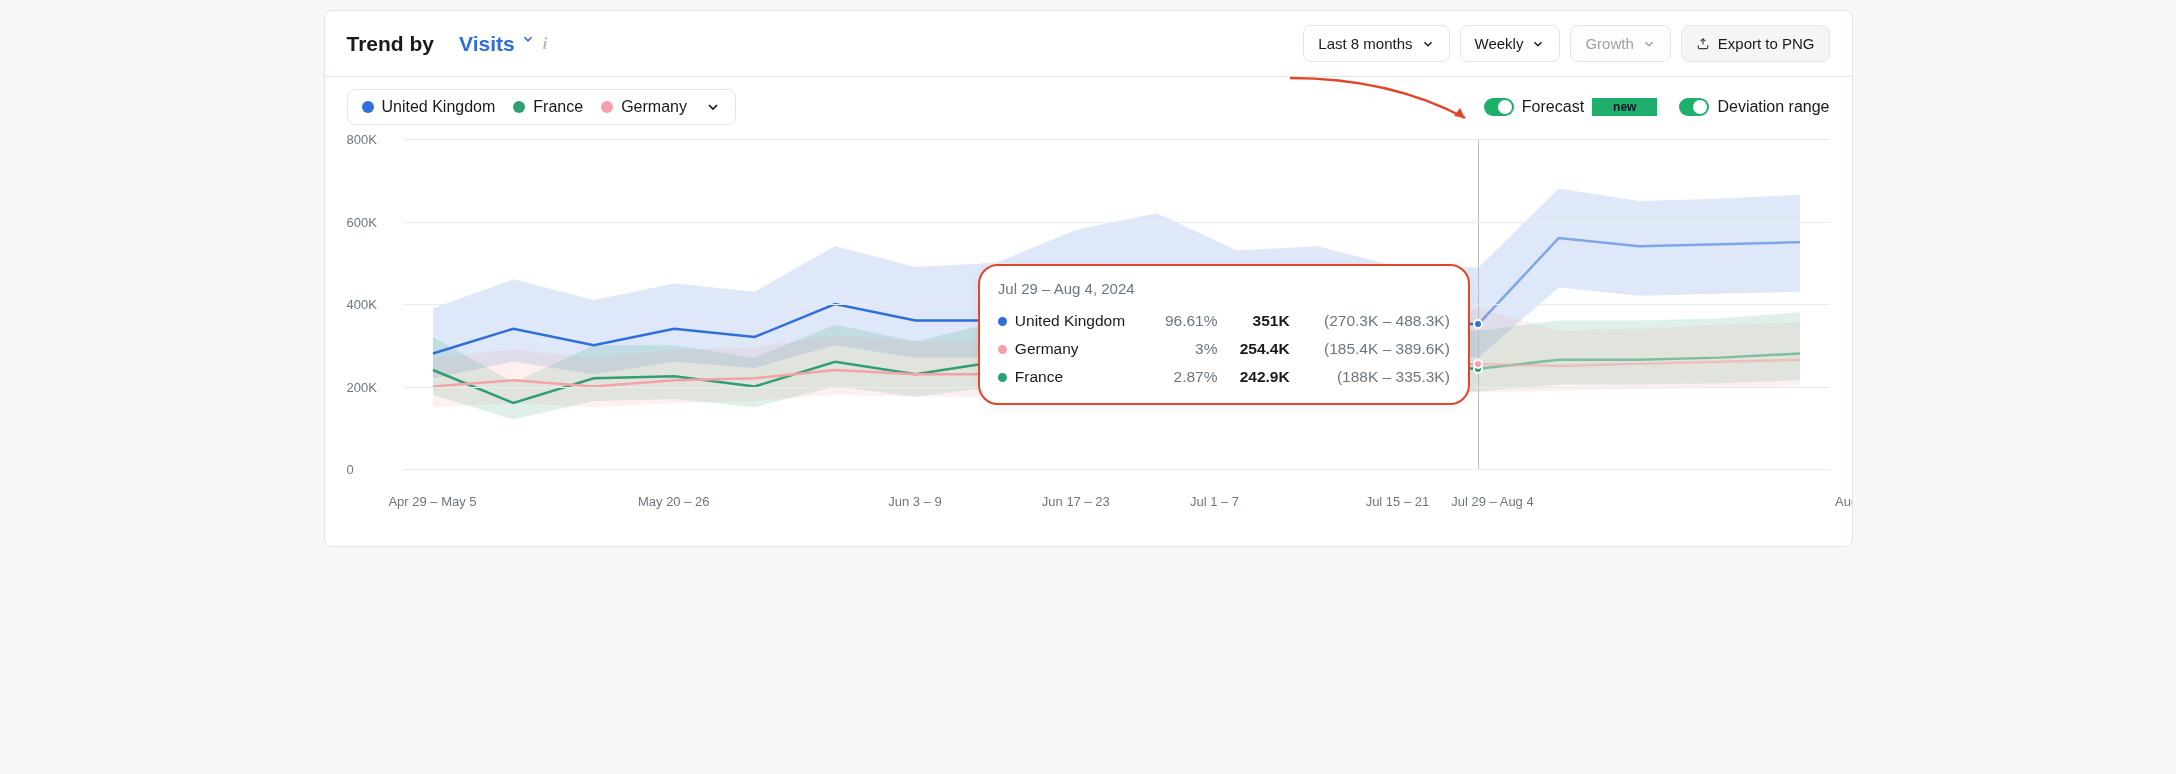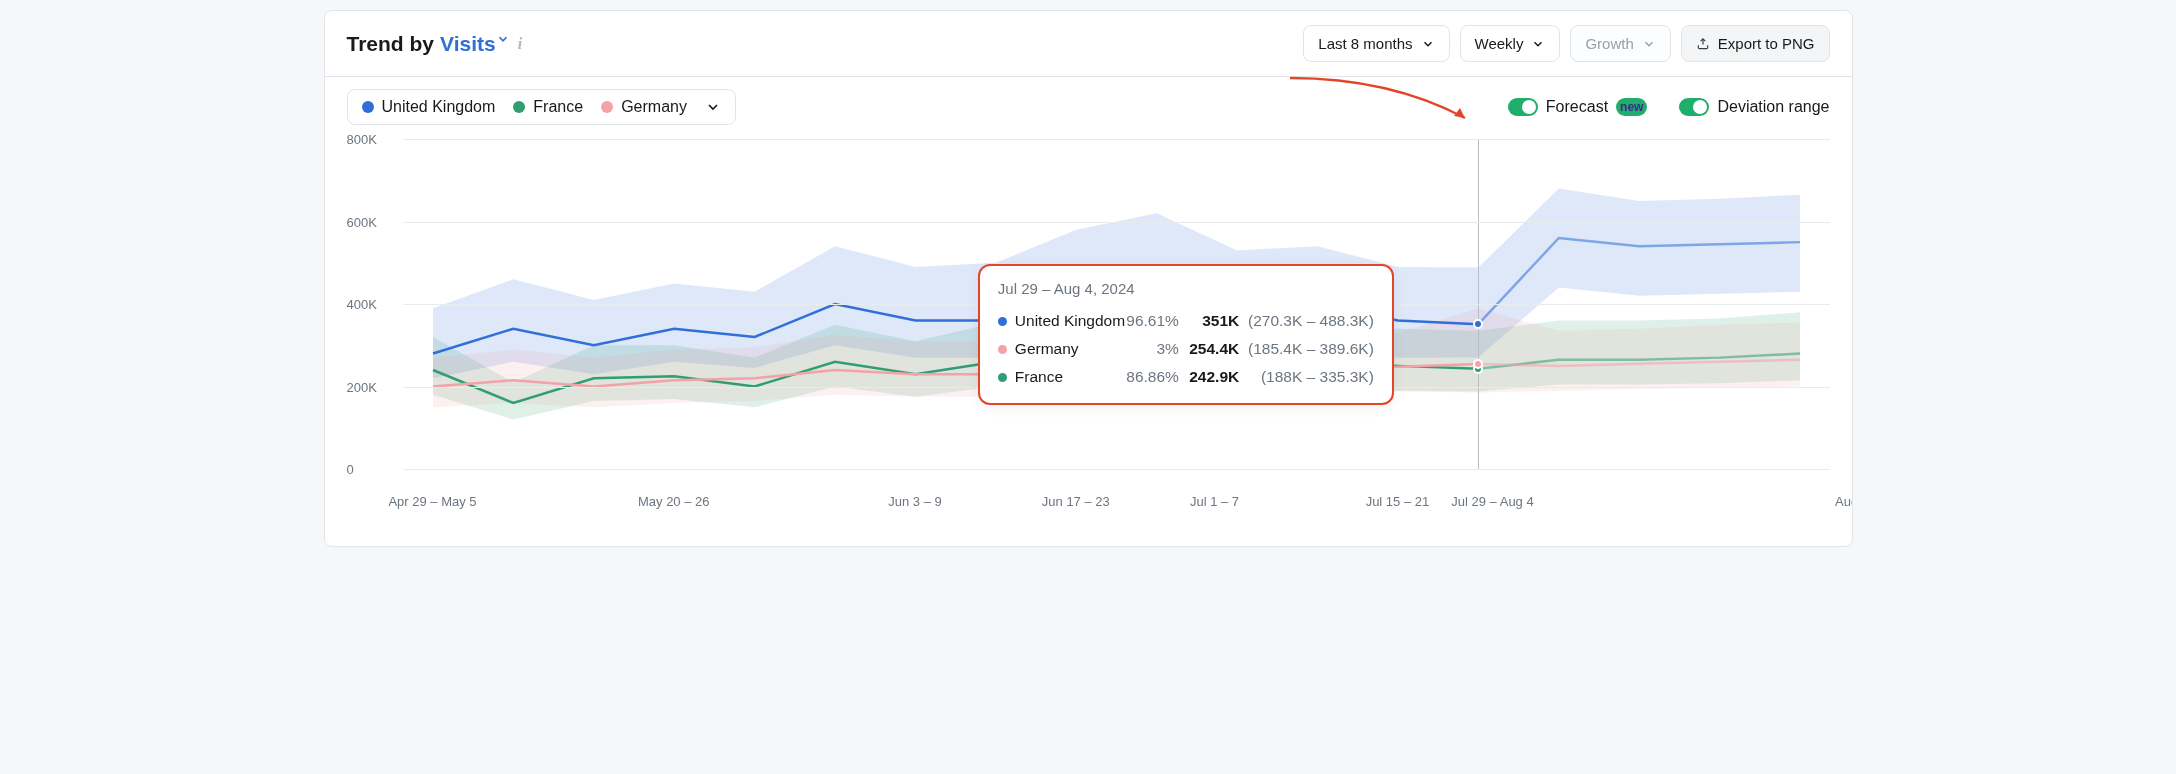--- a/index.html
+++ b/index.html
@@ -15,47 +15,47 @@
     --card:#ffffff;
     --grid:#e8ecef;
     --highlight-border:#e2462a;
   }
   *{box-sizing:border-box;}
   html,body{margin:0;padding:0;background:var(--page);font-family:-apple-system,BlinkMacSystemFont,"Segoe UI",Arial,sans-serif;color:var(--text);}
   .wrap{width:1553px;height:557px;margin:0 auto;padding:10px 12px;}
   .card{background:var(--card);border:1px solid var(--border);border-radius:8px;height:100%;display:flex;flex-direction:column;overflow:hidden;}
   .head{display:flex;align-items:center;padding:14px 22px;border-bottom:1px solid var(--border);gap:10px;}
   .title{font-size:21px;font-weight:700;display:flex;align-items:center;gap:6px;}
-  .title .metric{color:var(--blue);font-weight:700;display:flex;align-items:flex-start;}
+  .title .metric{color:var(--blue);font-weight:700;display:flex;align-items:flex-start;gap:6px;margin-left:19px;}
   .chev{width:14px;height:14px;}
   .info-i{font-style:italic;font-family:Georgia,serif;color:#b3b9bf;font-size:16px;margin-left:2px;}
   .spacer{flex:1;}
   .btn{display:flex;align-items:center;gap:8px;border:1px solid var(--border);background:#fff;border-radius:8px;padding:9px 14px;font-size:15px;color:var(--text);cursor:pointer;}
   .btn.disabled{color:#9aa0a6;background:#fcfdfe;}
   .btn.export{background:#f3f5f7;}
   .btn svg{width:14px;height:14px;}
   .body{flex:1;padding:12px 22px 6px 22px;position:relative;}
   .rows{display:flex;align-items:center;gap:14px;}
   .legend-box{display:flex;align-items:center;gap:18px;border:1px solid var(--border);border-radius:8px;padding:8px 14px;font-size:16px;}
   .legend-item{display:flex;align-items:center;gap:8px;cursor:pointer;}
   .dot{width:12px;height:12px;border-radius:50%;}
-  .toggles{margin-left:auto;display:flex;align-items:center;gap:32px;justify-content:center;}
+  .toggles{margin-left:auto;display:flex;align-items:center;gap:22px;justify-content:center;}
   .tog{display:flex;align-items:center;gap:8px;font-size:16px;cursor:pointer;}
   .switch{width:30px;height:18px;border-radius:10px;background:var(--badge);position:relative;}
   .switch::after{content:"";position:absolute;top:2px;right:2px;width:14px;height:14px;border-radius:50%;background:#fff;}
-  .badge{background:var(--badge);color:#4c1d95;font-size:12px;border-radius:9px;padding:2px 4px;font-weight:600;}
+  .badge{background:var(--badge);color:#0f172a;font-size:12px;border-radius:0;padding:2px 21px;font-weight:600;}
   .chart{position:relative;margin-top:14px;height:370px;}
   .plot{position:absolute;left:56px;right:0;top:0;bottom:40px;}
   .ylab{position:absolute;left:0;font-size:13px;color:var(--muted);transform:translateY(-50%);}
   .gridline{position:absolute;left:56px;right:0;border-top:1px solid var(--grid);}
   .xlab{position:absolute;bottom:0;font-size:13px;color:var(--muted);transform:translateX(-50%);white-space:nowrap;}
   svg.lines{width:100%;height:100%;display:block;}
   .vline{position:absolute;top:0;bottom:0;width:0;border-left:1.5px solid #b7bec4;}
   .marker{position:absolute;width:10px;height:10px;border-radius:50%;transform:translate(-50%,-50%);border:2px solid #fff;}
-  .tooltip{position:absolute;background:#fff;border:2.5px solid var(--highlight-border);border-radius:12px;padding:14px 18px 12px 18px;font-size:15.5px;box-shadow:0 3px 14px rgba(0,0,0,0.05);width:416px;}
+  .tooltip{position:absolute;background:#fff;border:2.5px solid var(--highlight-border);border-radius:20px;padding:14px 18px 12px 18px;font-size:15.5px;box-shadow:0 3px 14px rgba(0,0,0,0.05);width:492px;}
   .tooltip .tdate{color:var(--muted);margin-bottom:10px;font-size:15px;}
   .tooltip table{width:100%;border-collapse:collapse;}
   .tooltip td{padding:5px 0;white-space:nowrap;}
   .tooltip .nm{display:flex;align-items:center;gap:8px;}
   .tooltip .pct{color:var(--muted);text-align:right;padding-right:10px;}
   .tooltip .val{font-weight:700;text-align:right;padding-right:8px;}
   .tooltip .rng{color:var(--muted);text-align:right;}
   .arrow{position:absolute;pointer-events:none;}
 </style>
 </head>
@@ -190,21 +190,21 @@
                   <td class="rng">(270.3K – 488.3K)</td>
                 </tr>
                 <tr>
                   <td class="nm"><span class="dot" style="width:9px;height:9px;background:#f4a2a7"></span>Germany</td>
                   <td class="pct">3%</td>
                   <td class="val">254.4K</td>
                   <td class="rng">(185.4K – 389.6K)</td>
                 </tr>
                 <tr>
                   <td class="nm"><span class="dot" style="width:9px;height:9px;background:#2f9f73"></span>France</td>
-                  <td class="pct">86.86%</td>
+                  <td class="pct">2.87%</td>
                   <td class="val">242.9K</td>
                   <td class="rng">(188K – 335.3K)</td>
                 </tr>
               </tbody>
             </table>
           </div>
         </div>
 
     </div>
   </div>

